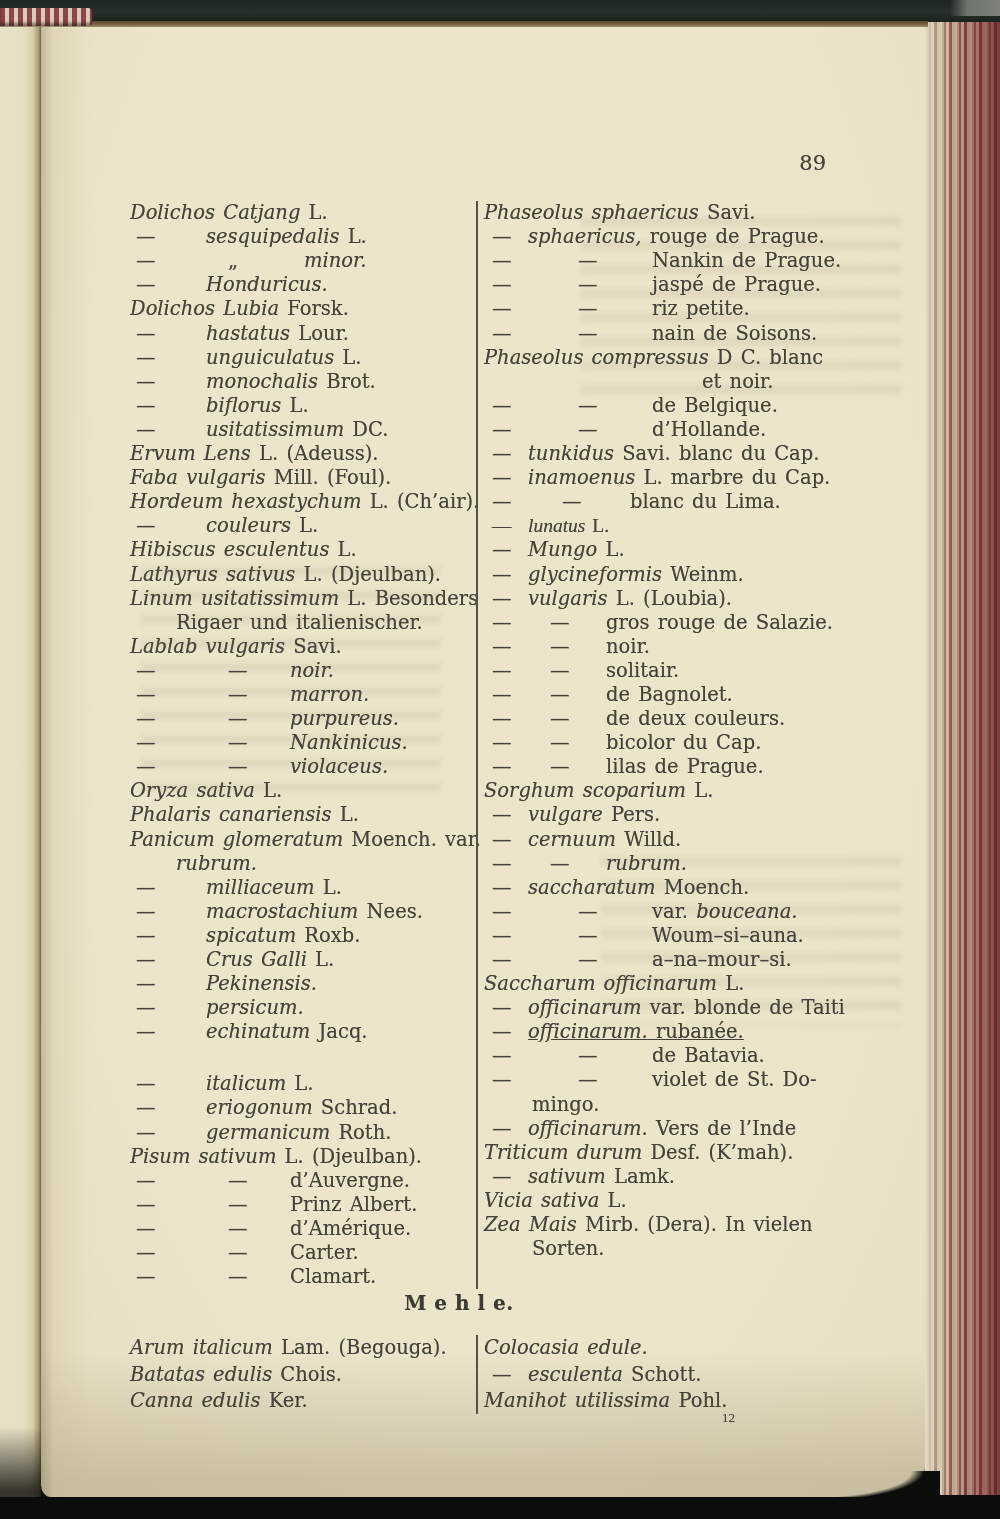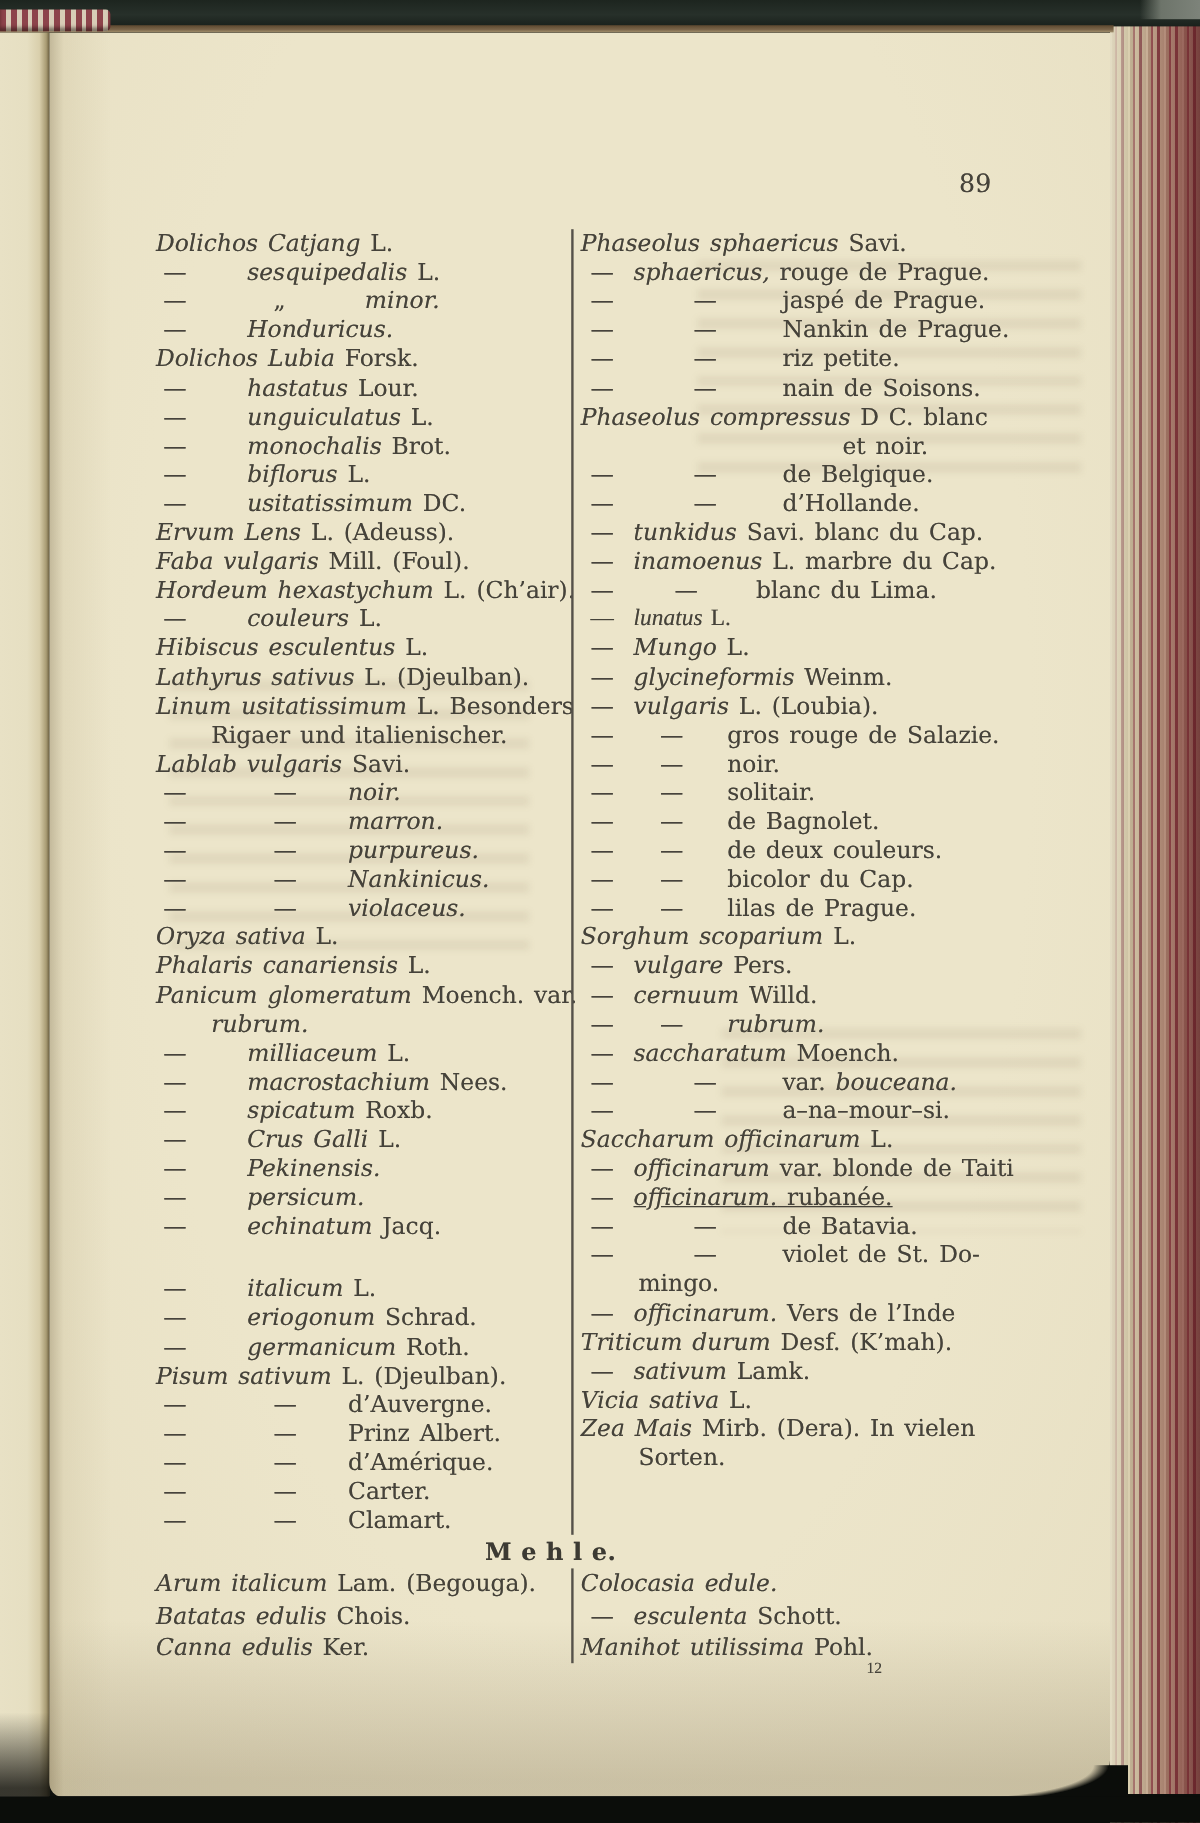--- a/index.html
+++ b/index.html
@@ -66,36 +66,36 @@
     background:radial-gradient(ellipse at 0% 0%, rgba(0,0,0,0) 55%, #0b0d0a 62%);
   }
   
   .ghost { position:absolute; filter:blur(2.5px); z-index:1; pointer-events:none;
     background:repeating-linear-gradient(180deg,rgba(112,94,62,.09) 0 9px,rgba(0,0,0,0) 9px 24px); }
   .g1 { left:540px; top:190px;  width:320px; height:190px; }
   .g2 { left:100px; top:540px;  width:300px; height:230px; }
   .g3 { left:560px; top:830px;  width:300px; height:170px; }
   
   .content {
-    position:absolute; left:89px; top:4px; width:762px; z-index:4;
+    position:absolute; left:89px; top:14px; width:762px; z-index:4;
     color:#45423a; font-size:19.5px; line-height:24.1px;
     text-shadow:0 0 .5px rgba(62,58,48,.55);
   }
   .pageno-row { margin-top:110px; padding-right:66px; text-align:right; font-size:21px; }
   .cols { display:flex; margin-top:26px; }
   .col-left { width:346px; flex:none; }
   .col-right { flex:1; border-left:2px solid #55514a; padding-left:6px; }
   .line { white-space:pre; word-spacing:2px; }
   .slot { display:inline-block; }
   .it { font-style:italic; }
   .section-heading {
     margin-top:2px; text-align:center; font-weight:bold; font-size:20px;
     letter-spacing:.5px; transform:translateX(-52px); color:#3c3a33;
   }
-  .cols.bottom { margin-top:2px; line-height:26.3px; }
+  .cols.bottom { margin-top:20px; line-height:26.3px; }
   .signature-row { margin-top:-8px; padding-left:592px; font-size:13px;font-family:Liberation Serif, serif; }
 </style>
 </head>
 <body>
 
 <div class="book">
 
   <div class="facing-page"></div>
 
   <div class="page">
@@ -149,22 +149,22 @@
             <div class="line"><span class="it">Pisum sativum</span><span> L. (Djeulban).</span></div>
             <div class="line" style="padding-left: 6px;"><span class="slot" style="width: 92px;">—</span><span class="slot" style="width: 62px;">—</span><span>d’Auvergne.</span></div>
             <div class="line" style="padding-left: 6px;"><span class="slot" style="width: 92px;">—</span><span class="slot" style="width: 62px;">—</span><span>Prinz Albert.</span></div>
             <div class="line" style="padding-left: 6px;"><span class="slot" style="width: 92px;">—</span><span class="slot" style="width: 62px;">—</span><span>d’Amérique.</span></div>
             <div class="line" style="padding-left: 6px;"><span class="slot" style="width: 92px;">—</span><span class="slot" style="width: 62px;">—</span><span>Carter.</span></div>
             <div class="line" style="padding-left: 6px;"><span class="slot" style="width: 92px;">—</span><span class="slot" style="width: 62px;">—</span><span>Clamart.</span></div>
           </div>
         <div class="col-right">
             <div class="line"><span class="it">Phaseolus sphaericus</span><span> Savi.</span></div>
             <div class="line" style="padding-left: 8px;"><span class="slot" style="width: 36px;">—</span><span class="it">sphaericus,</span><span> rouge de Prague.</span></div>
+            <div class="line" style="padding-left: 8px;"><span class="slot" style="width: 86px;">—</span><span class="slot" style="width: 74px;">—</span><span>Nankin de Prague.</span></div>
             <div class="line" style="padding-left: 8px;"><span class="slot" style="width: 86px;">—</span><span class="slot" style="width: 74px;">—</span><span>jaspé de Prague.</span></div>
-            <div class="line" style="padding-left: 8px;"><span class="slot" style="width: 86px;">—</span><span class="slot" style="width: 74px;">—</span><span>Nankin de Prague.</span></div>
             <div class="line" style="padding-left: 8px;"><span class="slot" style="width: 86px;">—</span><span class="slot" style="width: 74px;">—</span><span>riz petite.</span></div>
             <div class="line" style="padding-left: 8px;"><span class="slot" style="width: 86px;">—</span><span class="slot" style="width: 74px;">—</span><span>nain de Soisons.</span></div>
             <div class="line"><span class="it">Phaseolus compressus</span><span> D C. blanc</span></div>
             <div class="line" style="padding-left: 218px;"><span>et noir.</span></div>
             <div class="line" style="padding-left: 8px;"><span class="slot" style="width: 86px;">—</span><span class="slot" style="width: 74px;">—</span><span>de Belgique.</span></div>
             <div class="line" style="padding-left: 8px;"><span class="slot" style="width: 86px;">—</span><span class="slot" style="width: 74px;">—</span><span>d’Hollande.</span></div>
             <div class="line" style="padding-left: 8px;"><span class="slot" style="width: 36px;">—</span><span class="it">tunkidus</span><span> Savi. blanc du Cap.</span></div>
             <div class="line" style="padding-left: 8px;"><span class="slot" style="width: 36px;">—</span><span class="it">inamoenus</span><span> L. marbre du Cap.</span></div>
             <div class="line" style="padding-left: 8px;"><span class="slot" style="width: 70px;">—</span><span class="slot" style="width: 68px;">—</span><span>blanc du Lima.</span></div>
             <div class="line" style="padding-left: 8px; font-family: Liberation Serif, serif;"><span class="slot" style="width: 36px;">—</span><span class="it">lunatus</span><span> L.</span></div>
@@ -177,20 +177,21 @@
             <div class="line" style="padding-left: 8px;"><span class="slot" style="width: 58px;">—</span><span class="slot" style="width: 56px;">—</span><span>de Bagnolet.</span></div>
             <div class="line" style="padding-left: 8px;"><span class="slot" style="width: 58px;">—</span><span class="slot" style="width: 56px;">—</span><span>de deux couleurs.</span></div>
             <div class="line" style="padding-left: 8px;"><span class="slot" style="width: 58px;">—</span><span class="slot" style="width: 56px;">—</span><span>bicolor du Cap.</span></div>
             <div class="line" style="padding-left: 8px;"><span class="slot" style="width: 58px;">—</span><span class="slot" style="width: 56px;">—</span><span>lilas de Prague.</span></div>
             <div class="line"><span class="it">Sorghum scoparium</span><span> L.</span></div>
             <div class="line" style="padding-left: 8px;"><span class="slot" style="width: 36px;">—</span><span class="it">vulgare</span><span> Pers.</span></div>
             <div class="line" style="padding-left: 8px;"><span class="slot" style="width: 36px;">—</span><span class="it">cernuum</span><span> Willd.</span></div>
             <div class="line" style="padding-left: 8px;"><span class="slot" style="width: 58px;">—</span><span class="slot" style="width: 56px;">—</span><span class="it">rubrum.</span></div>
             <div class="line" style="padding-left: 8px;"><span class="slot" style="width: 36px;">—</span><span class="it">saccharatum</span><span> Moench.</span></div>
             <div class="line" style="padding-left: 8px;"><span class="slot" style="width: 86px;">—</span><span class="slot" style="width: 74px;">—</span><span>var. </span><span class="it">bouceana.</span></div>
+            <div class="line" style="padding-left: 8px;"><span class="slot" style="width: 86px;">—</span><span class="slot" style="width: 74px;">—</span><span>Woum–si–auna.</span></div>
             <div class="line" style="padding-left: 8px;"><span class="slot" style="width: 86px;">—</span><span class="slot" style="width: 74px;">—</span><span>a–na–mour–si.</span></div>
             <div class="line"><span class="it">Saccharum officinarum</span><span> L.</span></div>
             <div class="line" style="padding-left: 8px;"><span class="slot" style="width: 36px;">—</span><span class="it">officinarum</span><span> var. blonde de Taiti</span></div>
             <div class="line" style="padding-left: 8px; text-decoration: underline;"><span class="slot" style="width: 36px;">—</span><span class="it">officinarum.</span><span> rubanée.</span></div>
             <div class="line" style="padding-left: 8px;"><span class="slot" style="width: 86px;">—</span><span class="slot" style="width: 74px;">—</span><span>de Batavia.</span></div>
             <div class="line" style="padding-left: 8px;"><span class="slot" style="width: 86px;">—</span><span class="slot" style="width: 74px;">—</span><span>violet de St. Do-</span></div>
             <div class="line" style="padding-left: 48px;"><span>mingo.</span></div>
             <div class="line" style="padding-left: 8px;"><span class="slot" style="width: 36px;">—</span><span class="it">officinarum.</span><span> Vers de l’Inde</span></div>
             <div class="line"><span class="it">Triticum durum</span><span> Desf. (K’mah).</span></div>
             <div class="line" style="padding-left: 8px;"><span class="slot" style="width: 36px;">—</span><span class="it">sativum</span><span> Lamk.</span></div>

